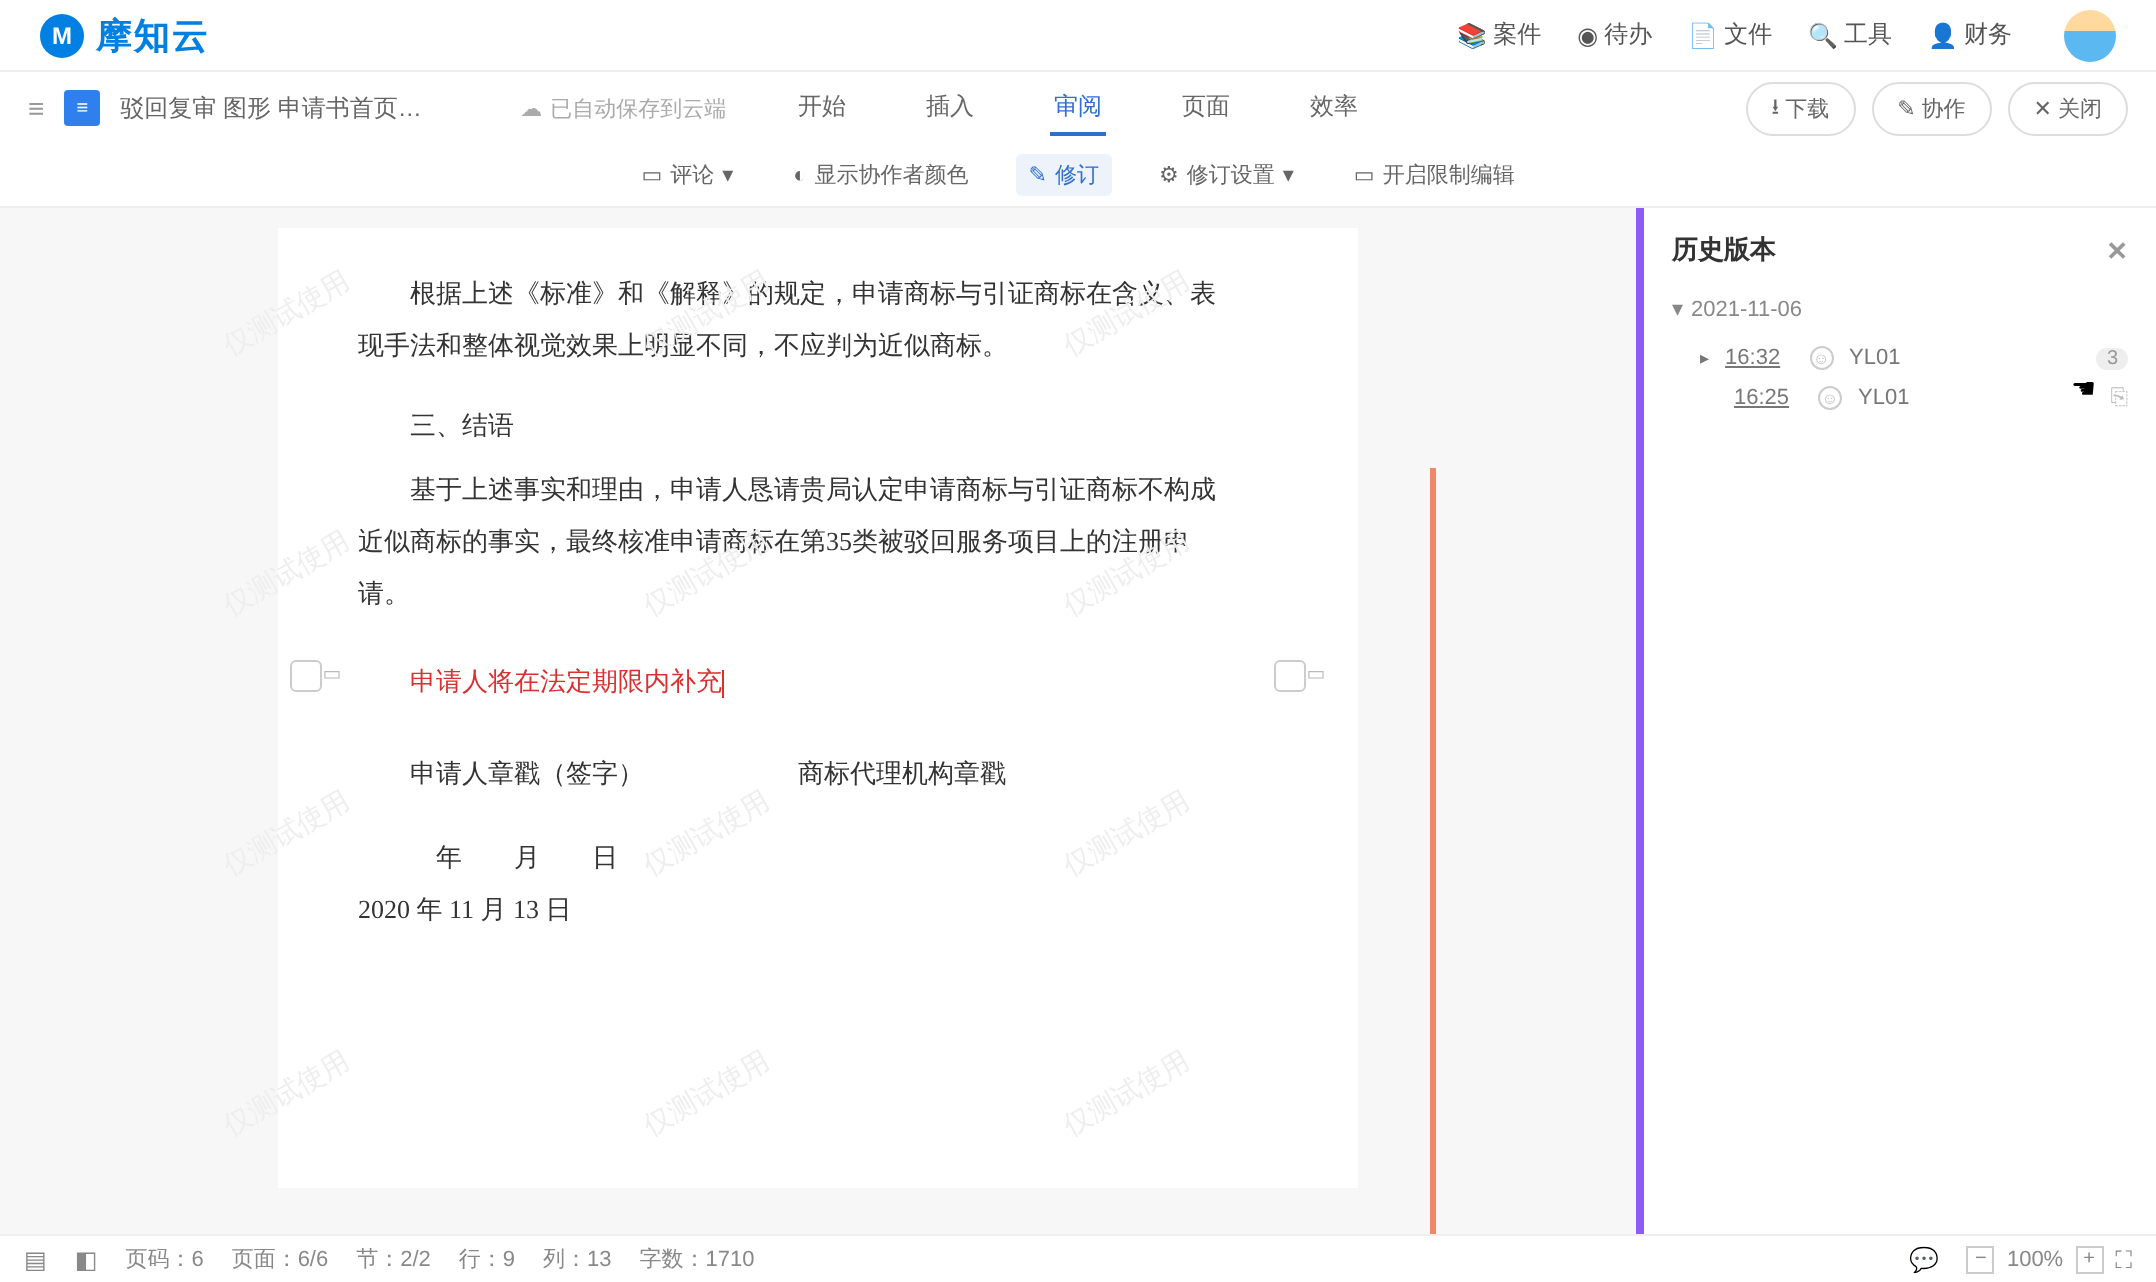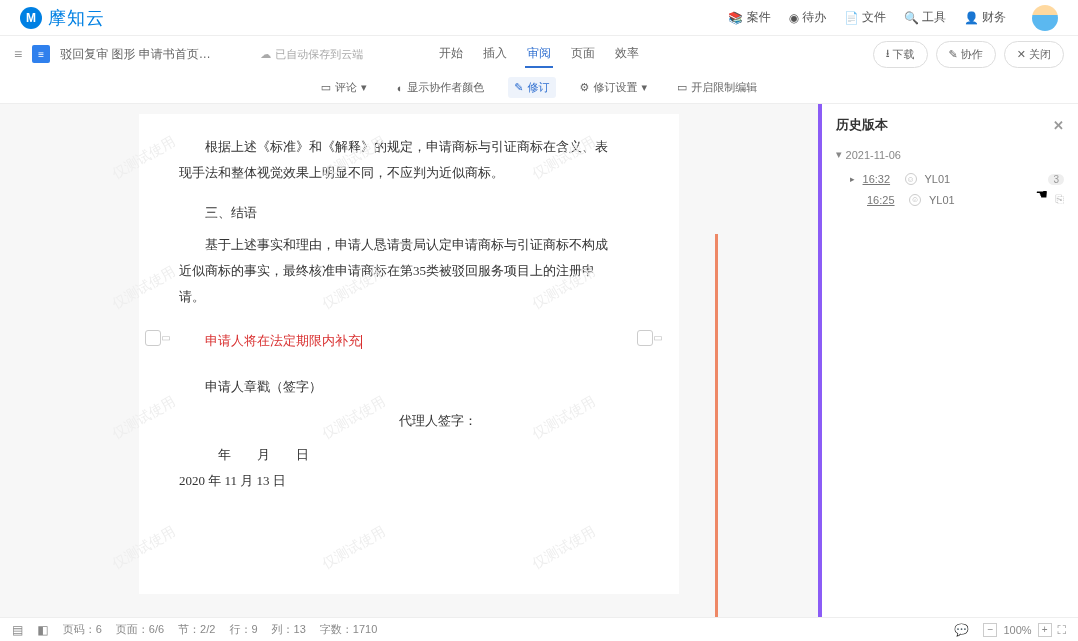--- a/index.html
+++ b/index.html
@@ -3,34 +3,34 @@
 <meta charset="utf-8">
 <style>
 * { margin: 0; padding: 0; box-sizing: border-box; }
 body { font-family: "Microsoft YaHei", sans-serif; font-size: 12px; color: #333; background: #fff; width: 1078px; height: 641px; overflow: hidden; position: relative; }
 
 
 .top-nav { height: 36px; display: flex; align-items: center; padding: 0 20px; border-bottom: 1px solid #eee; }
 .logo-area { display: flex; align-items: center; gap: 6px; }
 .logo-icon { width: 22px; height: 22px; background: #0080e3; border-radius: 50%; display: flex; align-items: center; justify-content: center; }
 .logo-m { color: #fff; font-weight: bold; font-size: 12px; }
-.logo-text { color: #0080e3; font-size: 18px; font-weight: 400; letter-spacing: 1px; }
+.logo-text { color: #0080e3; font-size: 18px; font-weight: 700; letter-spacing: 1px; }
 .nav-spacer { flex: 1; }
 .nav-items { display: flex; gap: 18px; align-items: center; color: #555; }
 .nav-item { display: flex; align-items: center; gap: 3px; cursor: pointer; }
 .nav-icon { font-size: 12px; }
 .avatar { width: 26px; height: 26px; border-radius: 50%; background: linear-gradient(#ffd9a0 40%, #5bb8f0 40%); margin-left: 8px; }
 
 
 .toolbar1 { height: 36px; display: flex; align-items: center; padding: 0 14px; gap: 10px; color: #666; position: relative; }
 .tb-menu { color: #999; font-size: 14px; }
 .doc-icon { width: 18px; height: 18px; background: #2f80ed; border-radius: 2px; display:flex;align-items:center;justify-content:center;color:#fff;font-size:10px;}
 .doc-title { font-size: 12px; color: #666; max-width: 160px; overflow: hidden; white-space: nowrap; text-overflow: ellipsis; }
 .save-status { color: #aaa; font-size: 11px; margin-left: 30px; display:flex;align-items:center;gap:4px;}
-.tabs { position:absolute; left:50%; transform:translateX(-50%); display: flex; gap: 16px; }
+.tabs { position:absolute; left:50%; transform:translateX(-50%); display: flex; gap: 36px; }
 .tab { cursor: pointer; color: #666; font-size: 12px; padding: 4px 2px; }
 .tab.active { color: #2f6fd0; border-bottom: 2px solid #2f6fd0; }
 .right-btns { margin-left: auto; display: flex; gap: 8px; }
 .pill-btn { border: 1px solid #ddd; border-radius: 14px; padding: 3px 12px; font-size: 11px; color: #666; cursor: pointer; display:flex;align-items:center;gap:3px;}
 
 
 .toolbar2 { height: 32px; display: flex; align-items: center; justify-content: center; gap: 18px; color: #666; font-size: 11px; border-bottom: 1px solid #eee; }
 .tb2-item { display: flex; align-items: center; gap: 4px; cursor: pointer; padding: 3px 6px; }
 .tb2-item.active { background: #eef3fb; border-radius: 3px; color:#2f6fd0;}
 .tb2-icon { font-size: 11px; }
@@ -185,24 +185,24 @@
       <p>根据上述《标准》和《解释》的规定，申请商标与引证商标在含义、表现手法和整体视觉效果上明显不同，不应判为近似商标。</p>
       <p class="section-title">三、结语</p>
       <p>基于上述事实和理由，申请人恳请贵局认定申请商标与引证商标不构成近似商标的事实，最终核准申请商标在第35类被驳回服务项目上的注册申请。</p>
       <p style="margin-top:18px;position:relative;">
         <span class="comment-marker" style="left:-34px;top:2px;">▭</span>
         <span class="red-text">申请人将在法定期限内补充</span><span class="cursor-bar"></span>
         <span class="comment-marker" style="right:-34px;top:2px;">▭</span>
       </p>
       <div class="sign-row">
         <div class="sign-left">申请人章戳（签字）</div>
+        <div class="sign-right">商标代理机构章戳</div>
       </div>
       <div class="sign-row" style="margin-top:8px;">
         <div class="sign-left"></div>
-        <div class="sign-right">代理人签字：</div>
       </div>
       <div class="date-row">
         <div class="date-left">年　　月　　日</div>
         <div class="date-right">2020 年 11 月 13 日</div>
       </div>
     </div>
   </div>
 
   <div class="history">
     <div class="hist-head">

